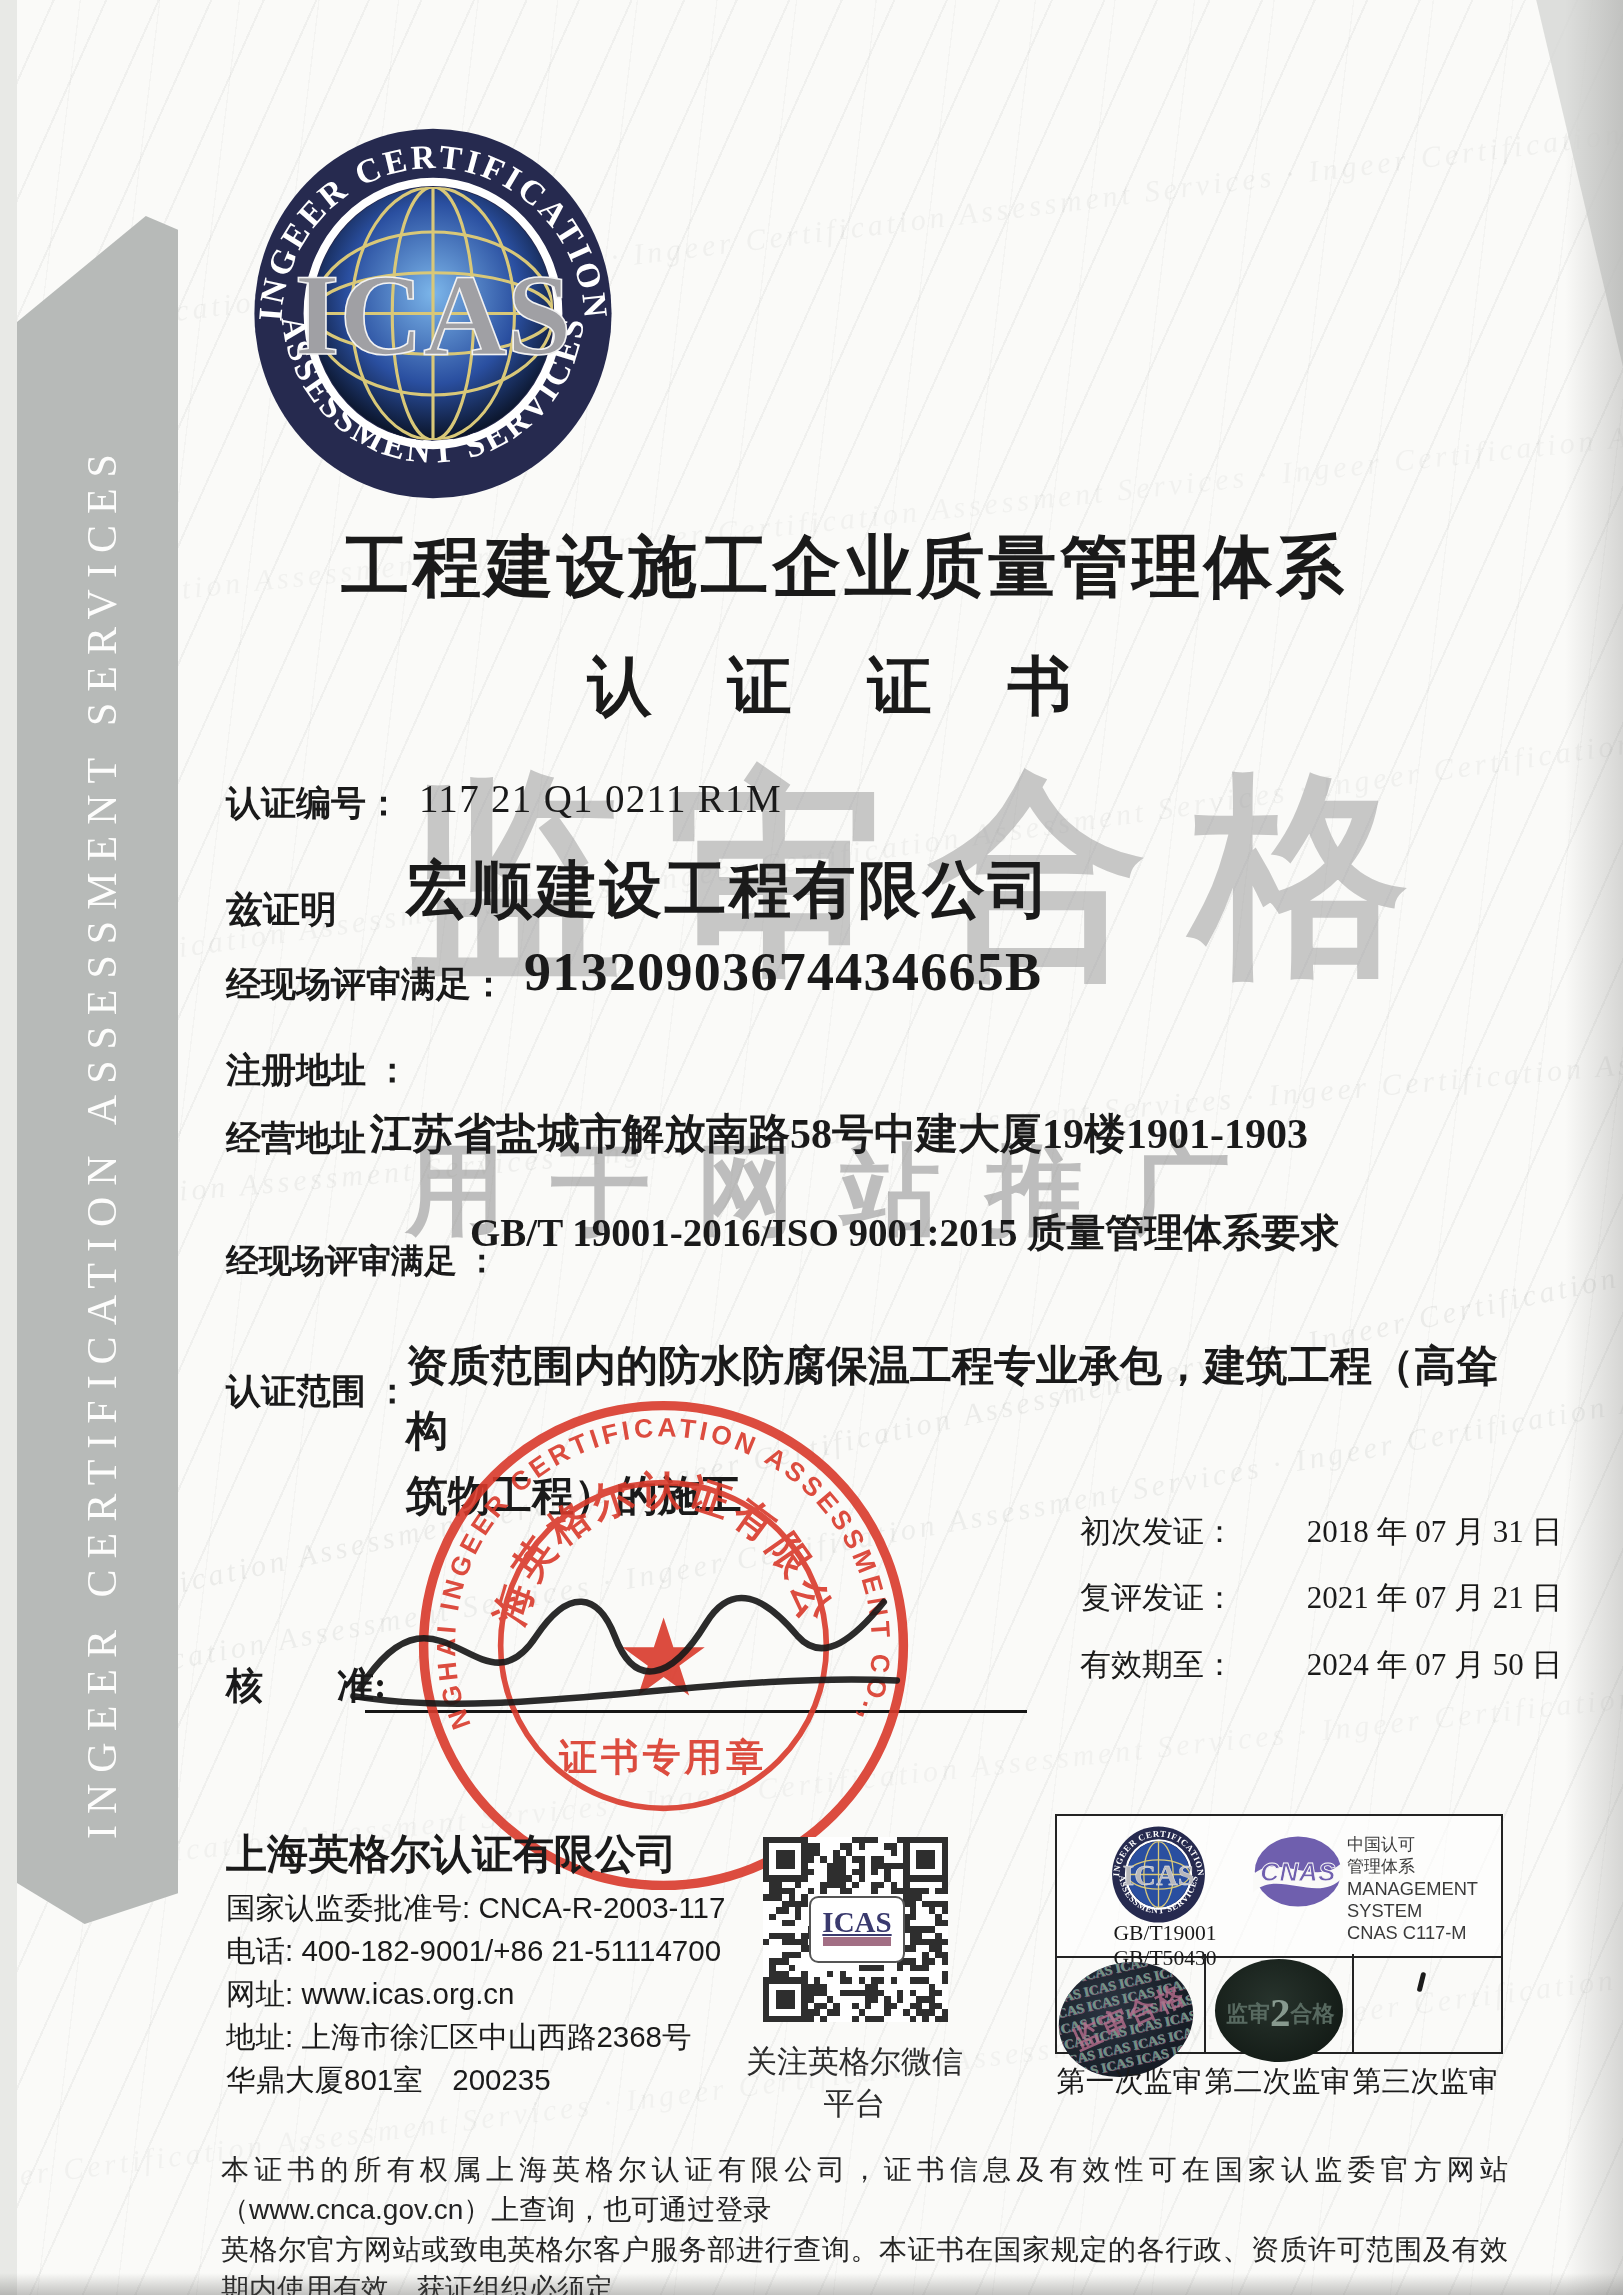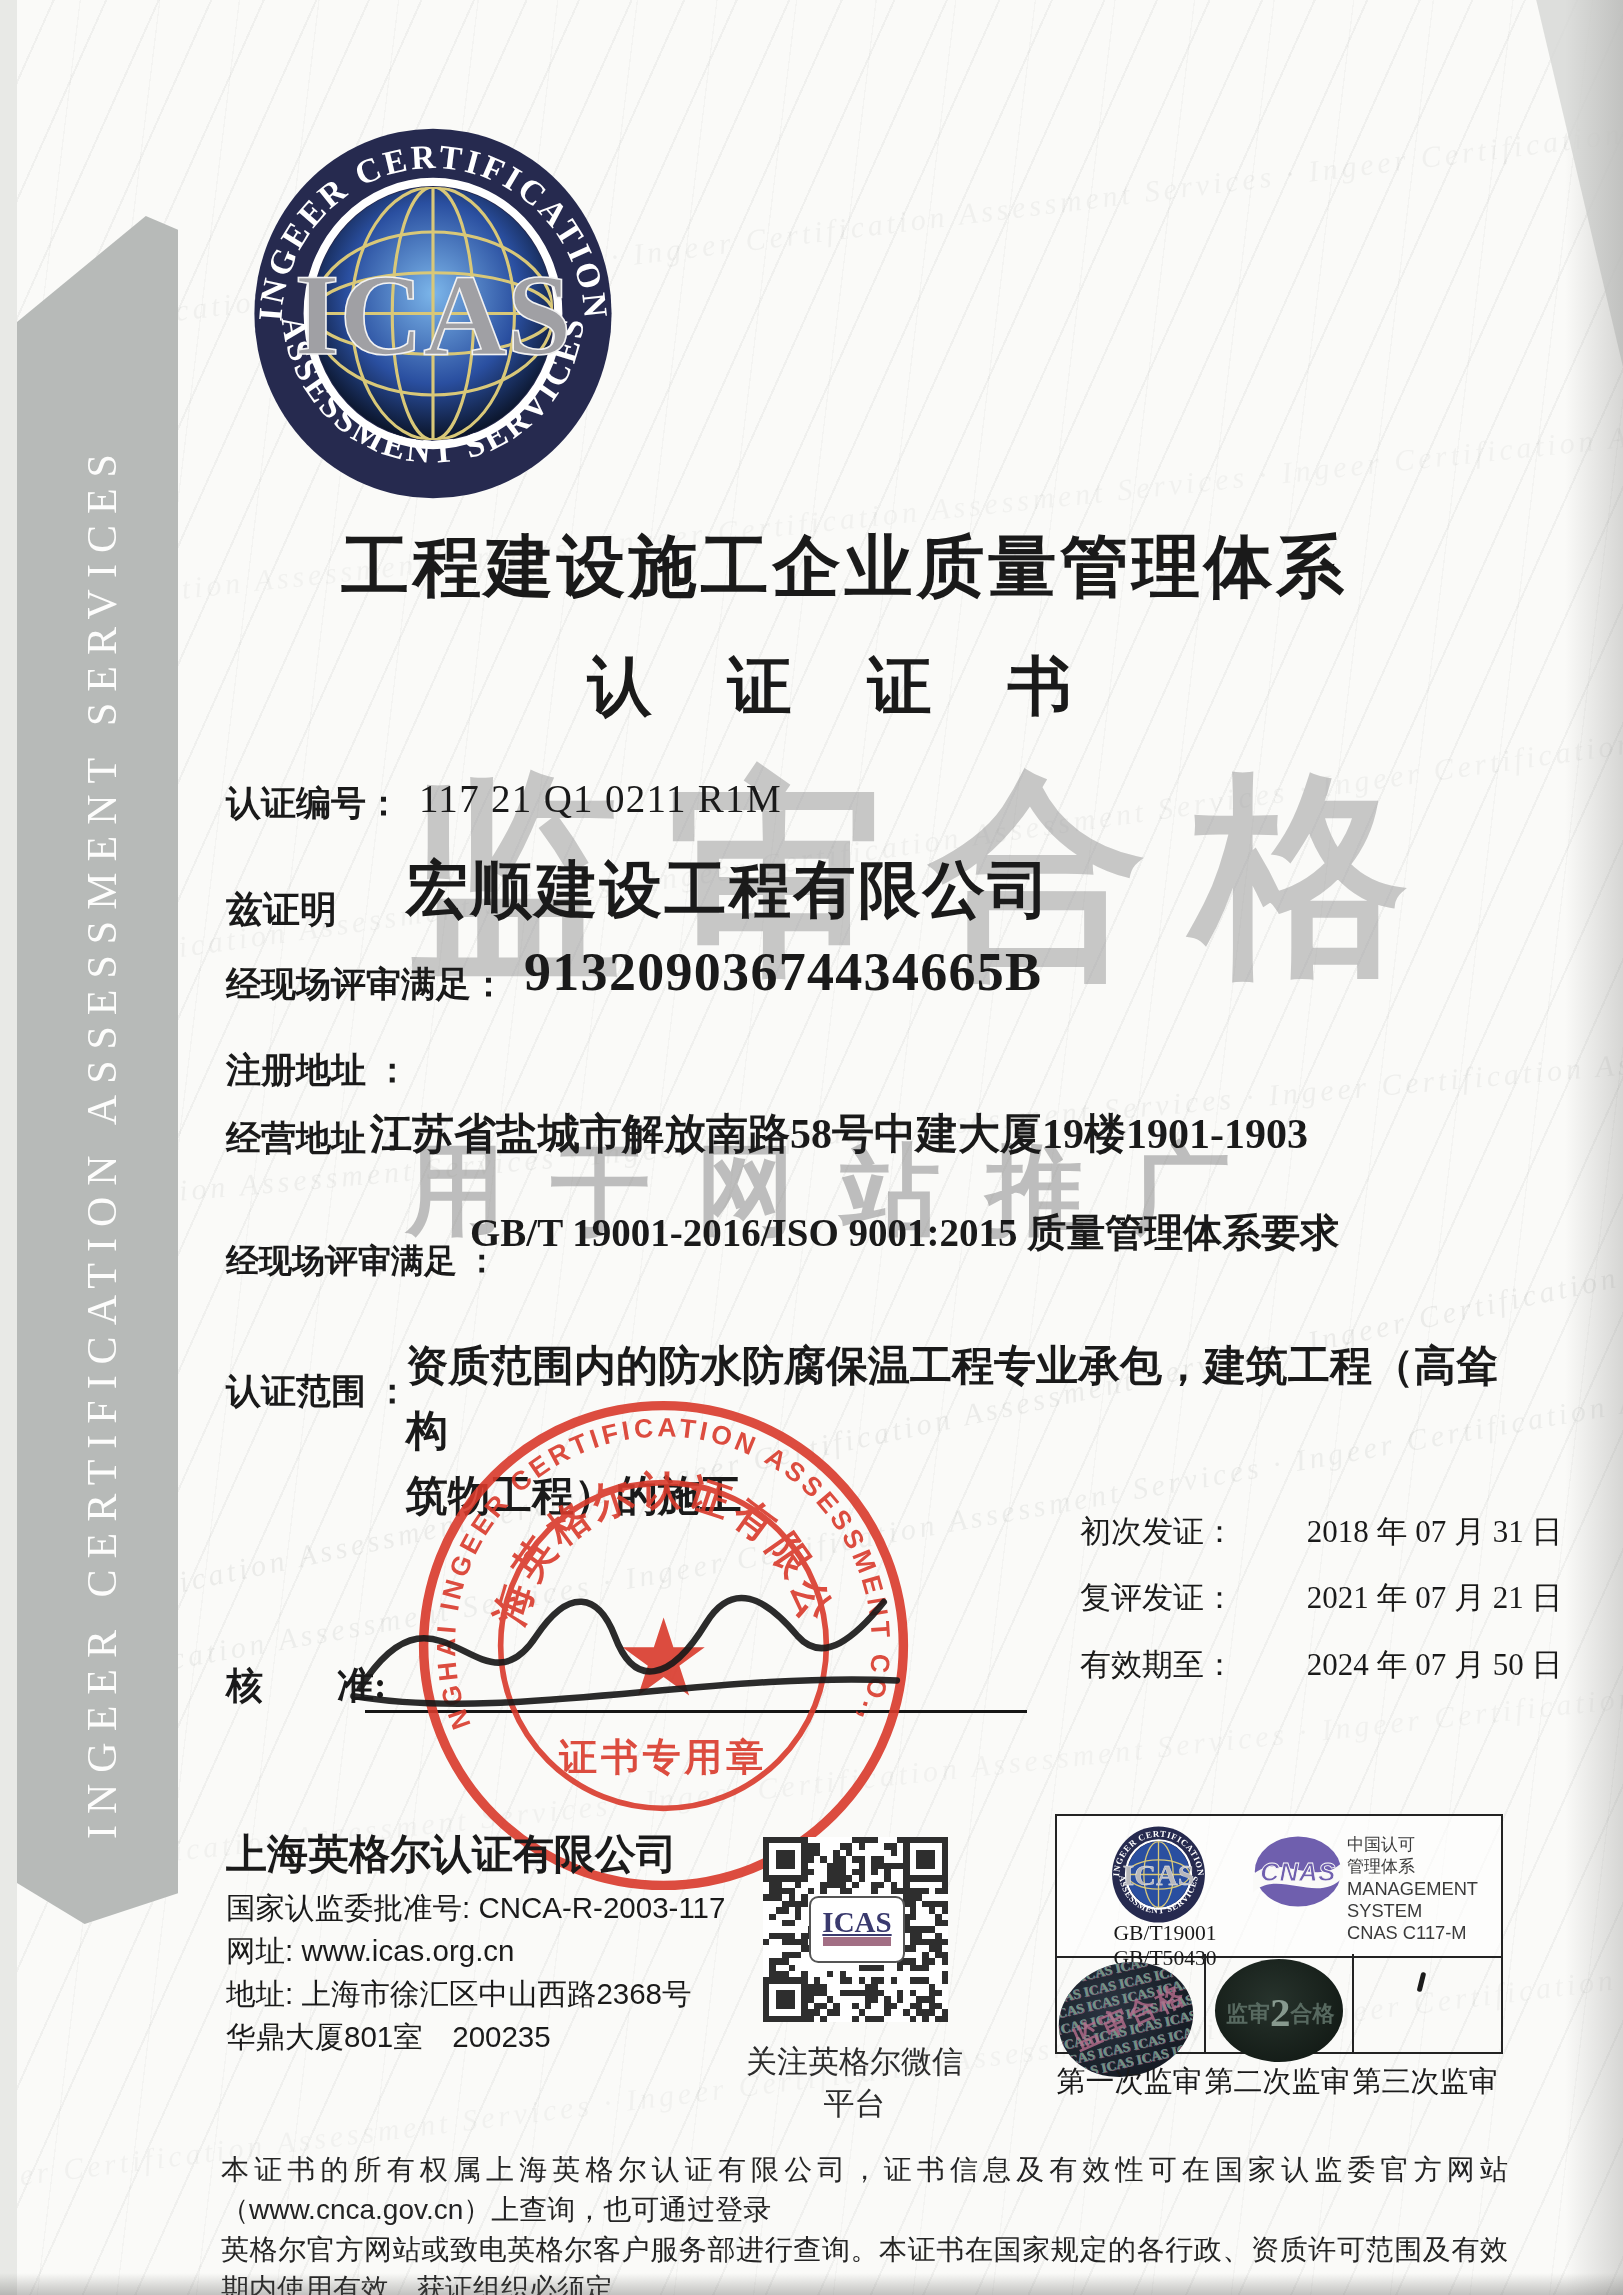--- a/index.html
+++ b/index.html
@@ -217,20 +217,21 @@
   <svg class="abs" style="left:340px;top:1525px;z-index:4;" width="569" height="209" viewBox="0 0 870 320">
     <g fill="none" stroke="#1a1a1a" stroke-width="10" stroke-linecap="round" opacity=".92">
       <path d="M30,250 C150,60 215,300 300,170 C350,95 395,105 420,170 C450,250 505,240 560,150 C600,85 650,110 700,170 C740,215 790,170 832,118"></path>
       <path d="M20,262 C260,302 560,225 852,238"></path>
     </g>
   </svg>
 
   <div class="abs issuer-name">上海英格尔认证有限公司</div>
   <div class="abs issuer-lines">
     <div>国家认监委批准号: CNCA-R-2003-117</div>
+    <div>电话: 400-182-9001/+86 21-51114700</div>
     <div>网址: www.icas.org.cn</div>
     <div>地址: 上海市徐汇区中山西路2368号</div>
     <div>华鼎大厦801室　200235</div>
   </div>
 
   <div class="abs qr">
       <i class="on" style="grid-row:1;grid-column:1"></i>
       <i class="on" style="grid-row:1;grid-column:2"></i>
       <i class="on" style="grid-row:1;grid-column:3"></i>
       <i class="on" style="grid-row:1;grid-column:4"></i>

